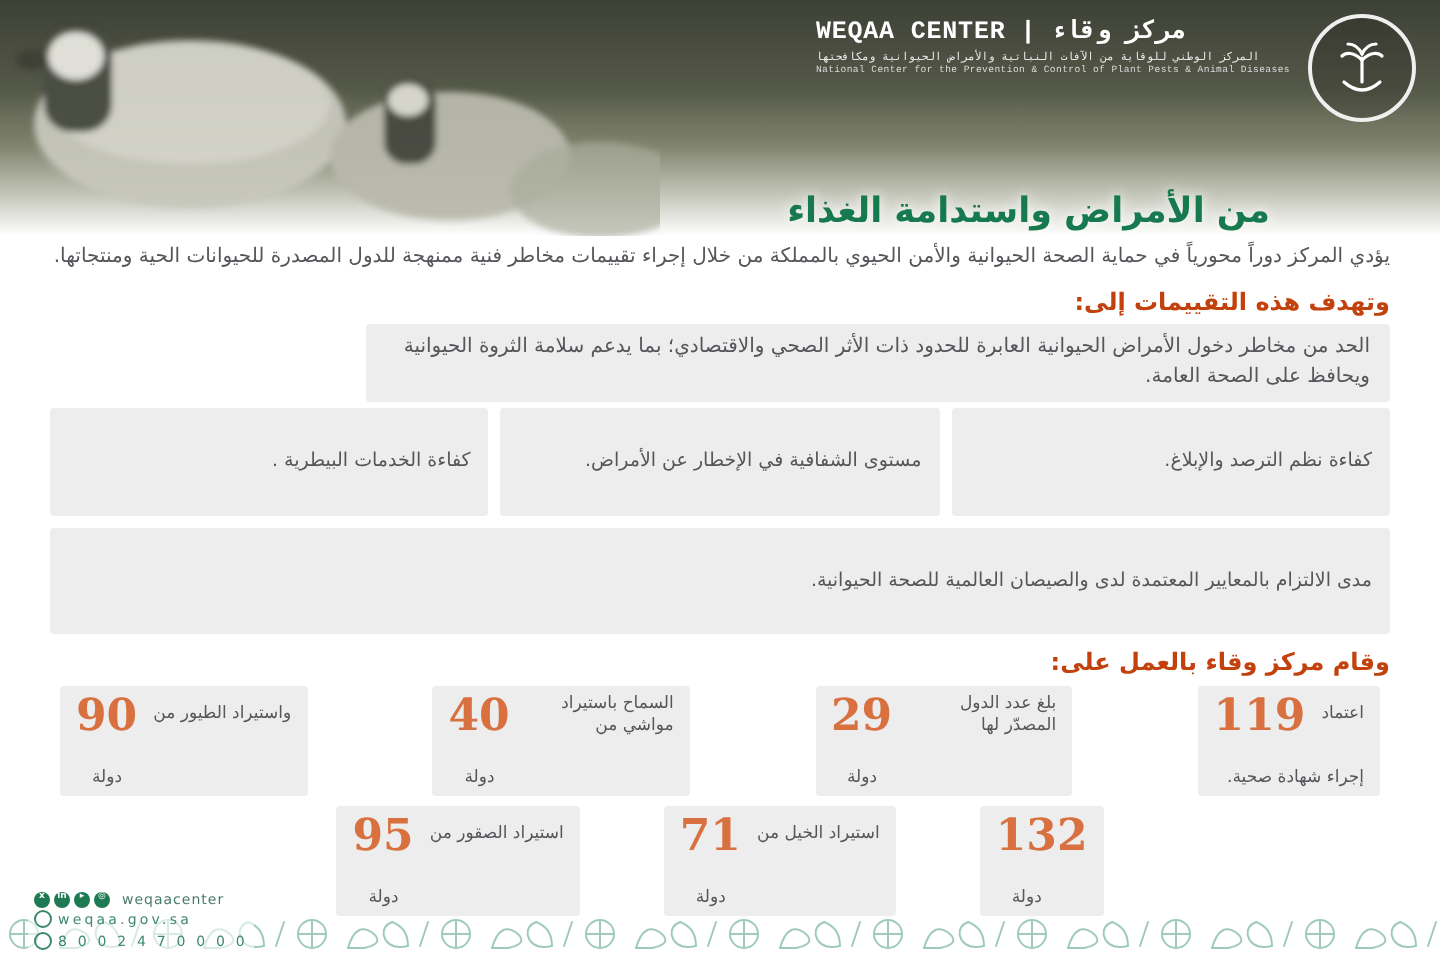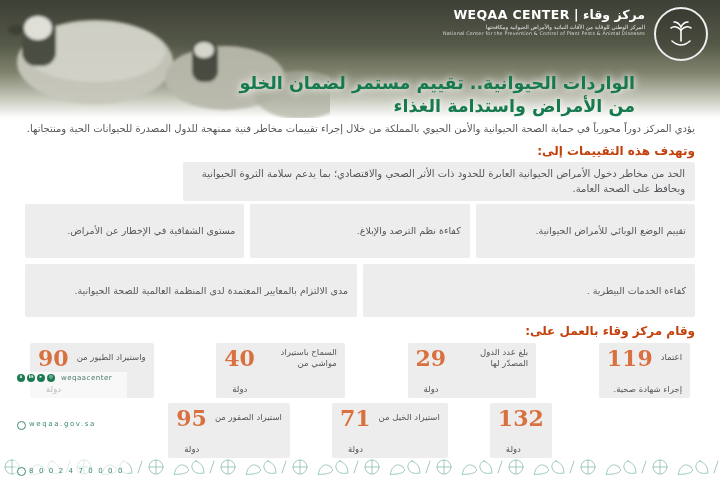--- a/index.html
+++ b/index.html
@@ -18,21 +18,21 @@
   .sheep-art{position:absolute;top:0;left:0;opacity:.95;}
   .brand{
     position:absolute;top:7px;right:12px;
     display:flex;align-items:flex-start;gap:9px;color:#fff;
   }
   .logo-badge{
     width:50px;height:50px;border:2px solid #efefef;border-radius:50%;
     display:flex;align-items:center;justify-content:center;flex:0 0 auto;
     background:rgba(30,32,26,.25);
   }
-  .brand-text{text-align:right;}
+  .brand-text{text-align:left;font-family:Liberation Mono, monospace;}
   .brand-line1{font-size:12.5px;font-weight:bold;letter-spacing:.4px;white-space:nowrap;}
   .brand-sub-ar{font-size:5.5px;color:#e9e9e9;margin-top:2px;white-space:nowrap;}
   .brand-sub-en{font-size:4.8px;color:#d9d9d9;margin-top:1px;white-space:nowrap;letter-spacing:.2px;}
   .title{
     position:absolute;bottom:0;right:85px;text-align:right;
     color:#177a4f;font-weight:bold;font-size:17.5px;line-height:1.32;
     text-shadow:0 0 6px rgba(255,255,255,.85),0 0 12px rgba(255,255,255,.6);
   }
   
   .content{padding:0 25px;position:relative;z-index:2;}
@@ -76,21 +76,21 @@
     color:#2e8566;font-size:7px;line-height:1.5;background:rgba(255,255,255,.6);
     padding:1px 3px;
   }
   .social-row{display:flex;align-items:center;gap:2px;text-align:center;}
   .social-dot{
     width:8px;height:8px;border-radius:50%;background:#1d7a52;color:#fff;
     font-size:4.5px;display:flex;align-items:center;justify-content:center;
     font-weight:bold;
   }
   .social-handle{margin-left:4px;color:#4a7a68;letter-spacing:.5px;}
-  .footer-line{display:flex;align-items:flex-end;gap:3px;letter-spacing:1.6px;color:#3e8a6b;margin-top:36px;}
+  .footer-line{display:flex;align-items:flex-start;gap:3px;letter-spacing:1.6px;color:#3e8a6b;}
   .ring-icon{
     width:7px;height:7px;border:1px solid #3e8a6b;border-radius:50%;
     display:inline-block;flex:0 0 auto;letter-spacing:0;
   }
 </style>
 </head>
 <body>
 
 <div class="hero">
   <svg class="sheep-art" width="330" height="118" viewBox="0 0 330 118">
@@ -130,38 +130,36 @@
         <span>مركز وقاء</span>
         <span>|</span>
         <span>WEQAA CENTER</span>
       </div>
       <div class="brand-sub-ar">المركز الوطني للوقاية من الآفات النباتية والأمراض الحيوانية ومكافحتها</div>
       <div class="brand-sub-en">National Center for the Prevention &amp; Control of Plant Pests &amp; Animal Diseases</div>
     </div>
   </div>
 
   <div class="title">
-    <div>الواردات الحيوانية.. تقييم مستمر لضمان الخلو</div>
     <div>من الأمراض واستدامة الغذاء</div>
   </div>
 </div>
 
 <div class="content">
 
   <div class="intro">يؤدي المركز دوراً محورياً في حماية الصحة الحيوانية والأمن الحيوي بالمملكة من خلال إجراء تقييمات مخاطر فنية ممنهجة للدول المصدرة للحيوانات الحية ومنتجاتها.</div>
 
   <div class="section-heading">وتهدف هذه التقييمات إلى:</div>
   <div class="goals-box">الحد من مخاطر دخول الأمراض الحيوانية العابرة للحدود ذات الأثر الصحي والاقتصادي؛ بما يدعم سلامة الثروة الحيوانية ويحافظ على الصحة العامة.</div>
 
   <div class="method-grid">
-    <div class="m-box">تقييم الوضع الوبائي للأمراض الحيوانية.</div>
     <div class="m-box">كفاءة نظم الترصد والإبلاغ.</div>
     <div class="m-box">مستوى الشفافية في الإخطار عن الأمراض.</div>
     <div class="m-box">كفاءة الخدمات البيطرية .</div>
-    <div class="m-box">مدى الالتزام بالمعايير المعتمدة لدى المنظمة العالمية للصحة الحيوانية.</div>
+    <div class="m-box">مدى الالتزام بالمعايير المعتمدة لدى والصيصان العالمية للصحة الحيوانية.</div>
   </div>
 
   <div class="section-heading">وقام مركز وقاء بالعمل على:</div>
 
   <div class="stats-row">
     <div class="stat wide">
       <div class="stat-main">
         <span class="stat-label">اعتماد</span>
         <span class="stat-number">119</span>
       </div>

